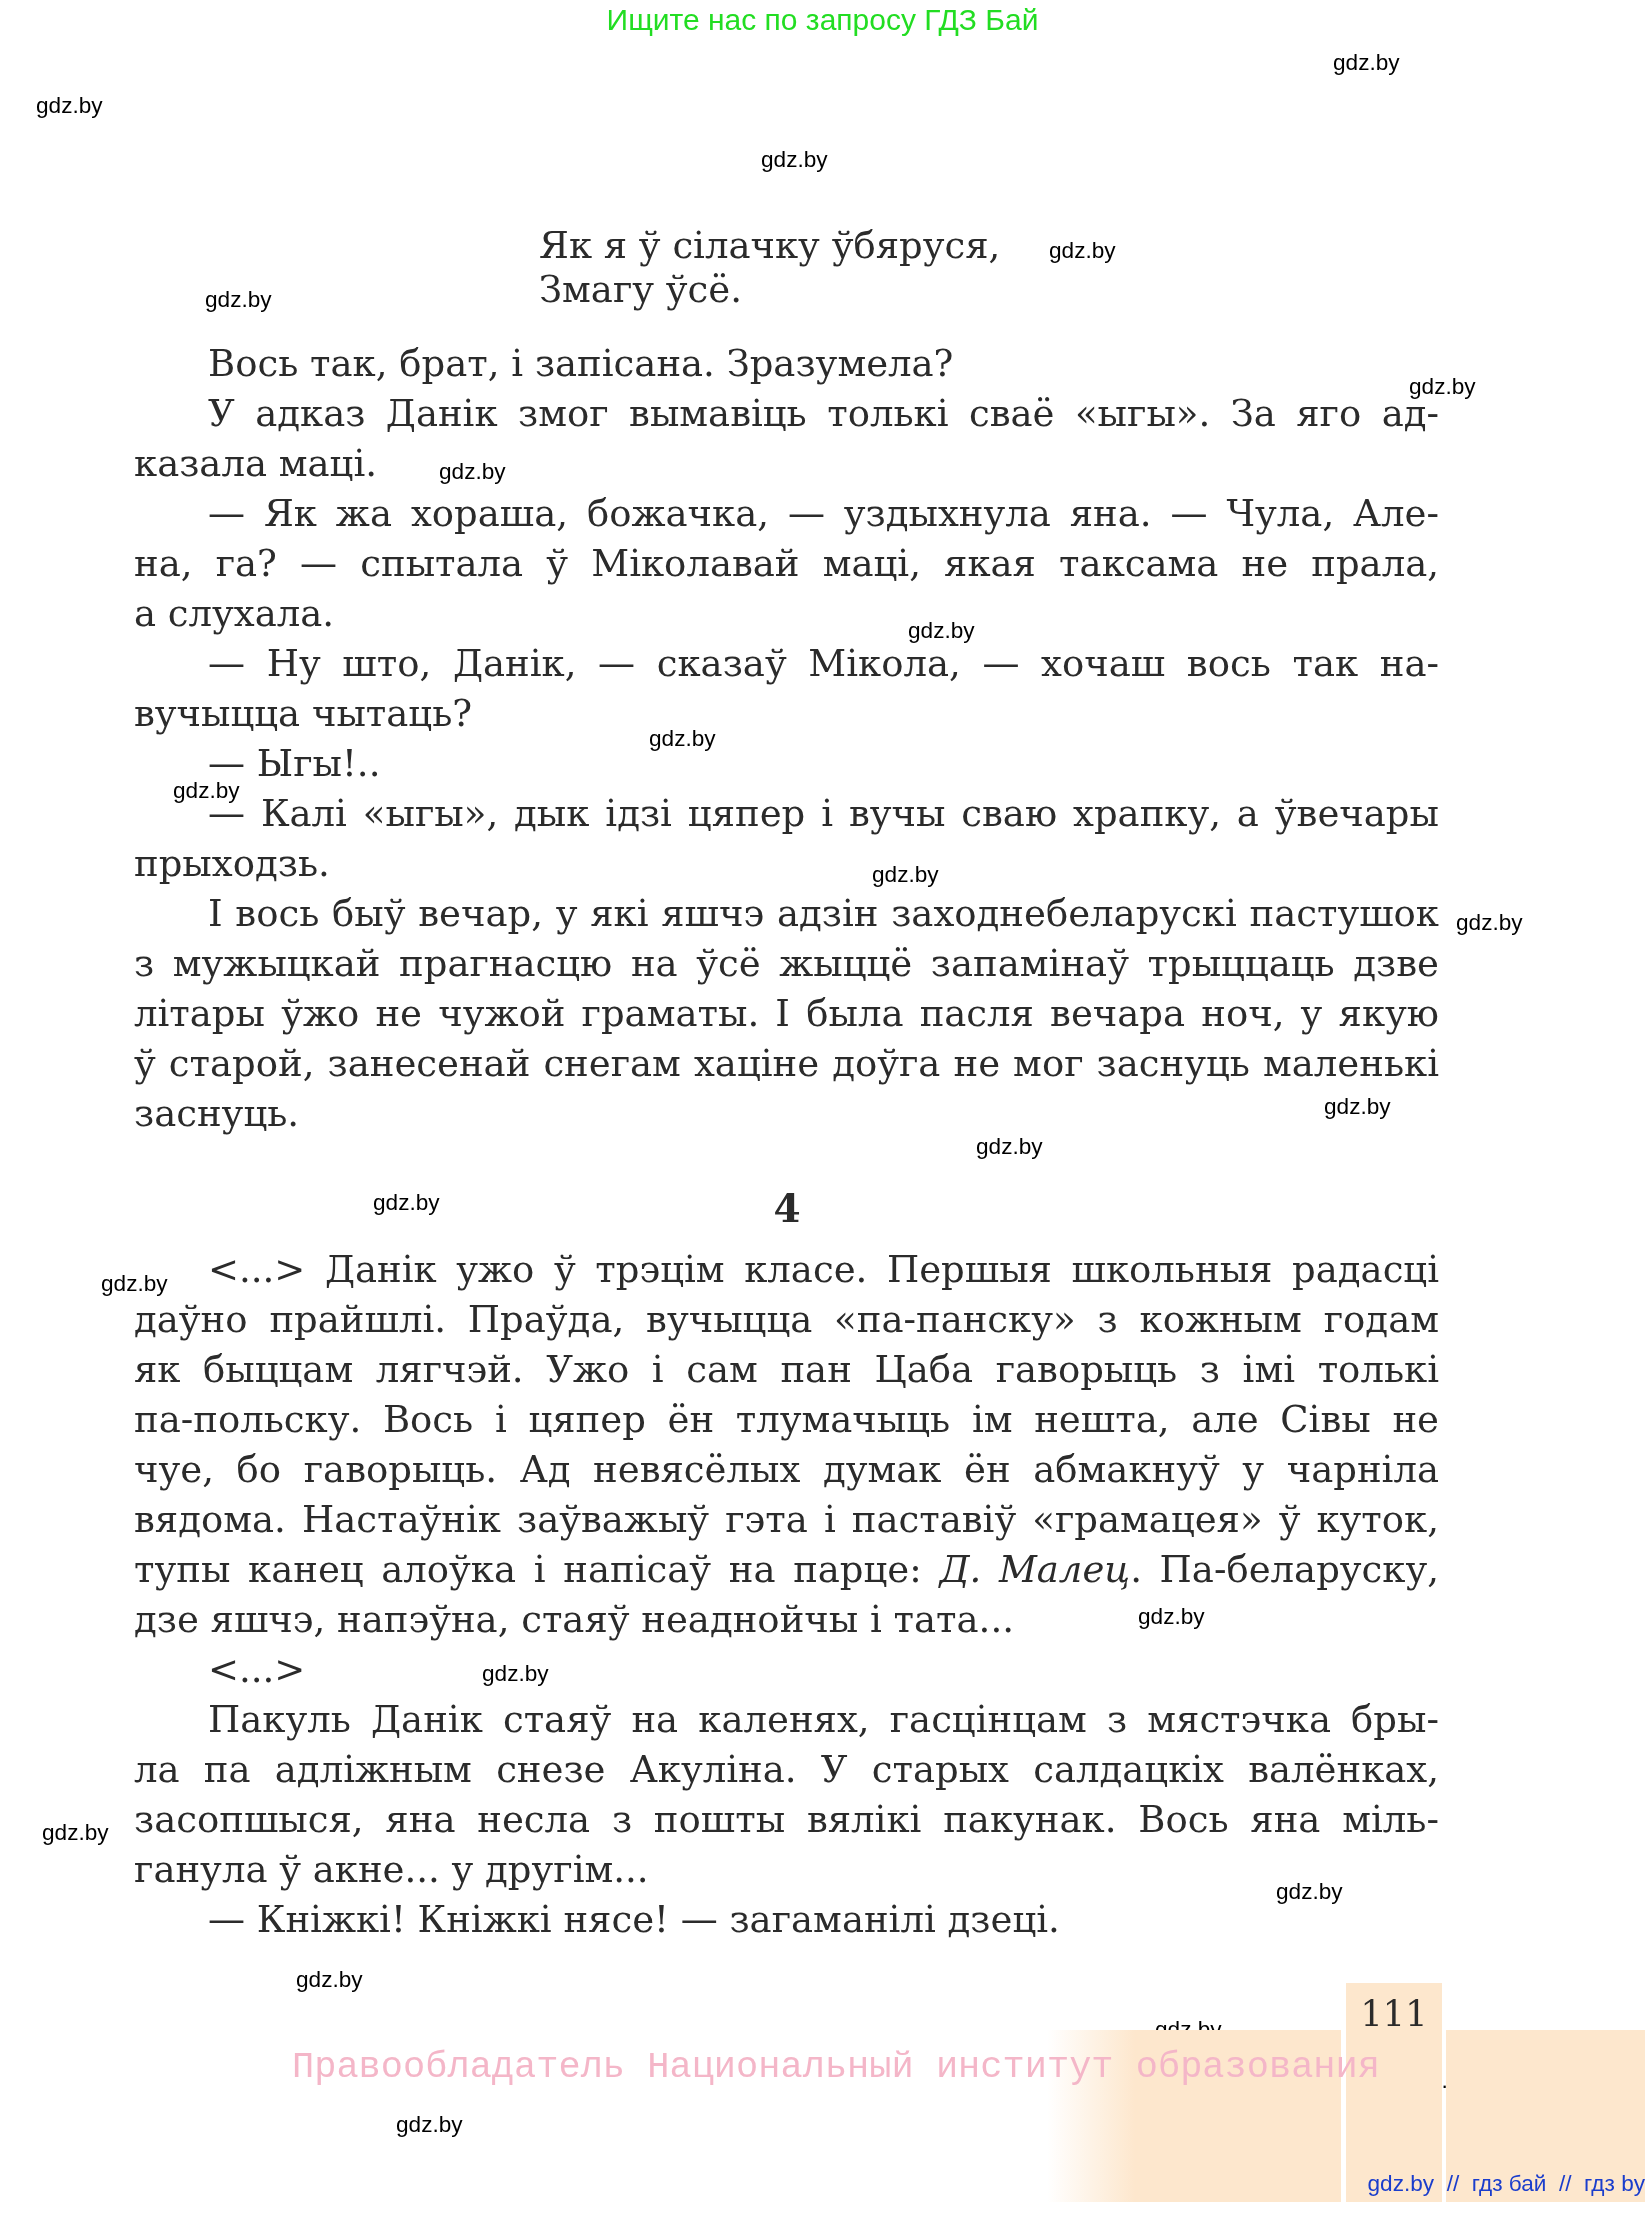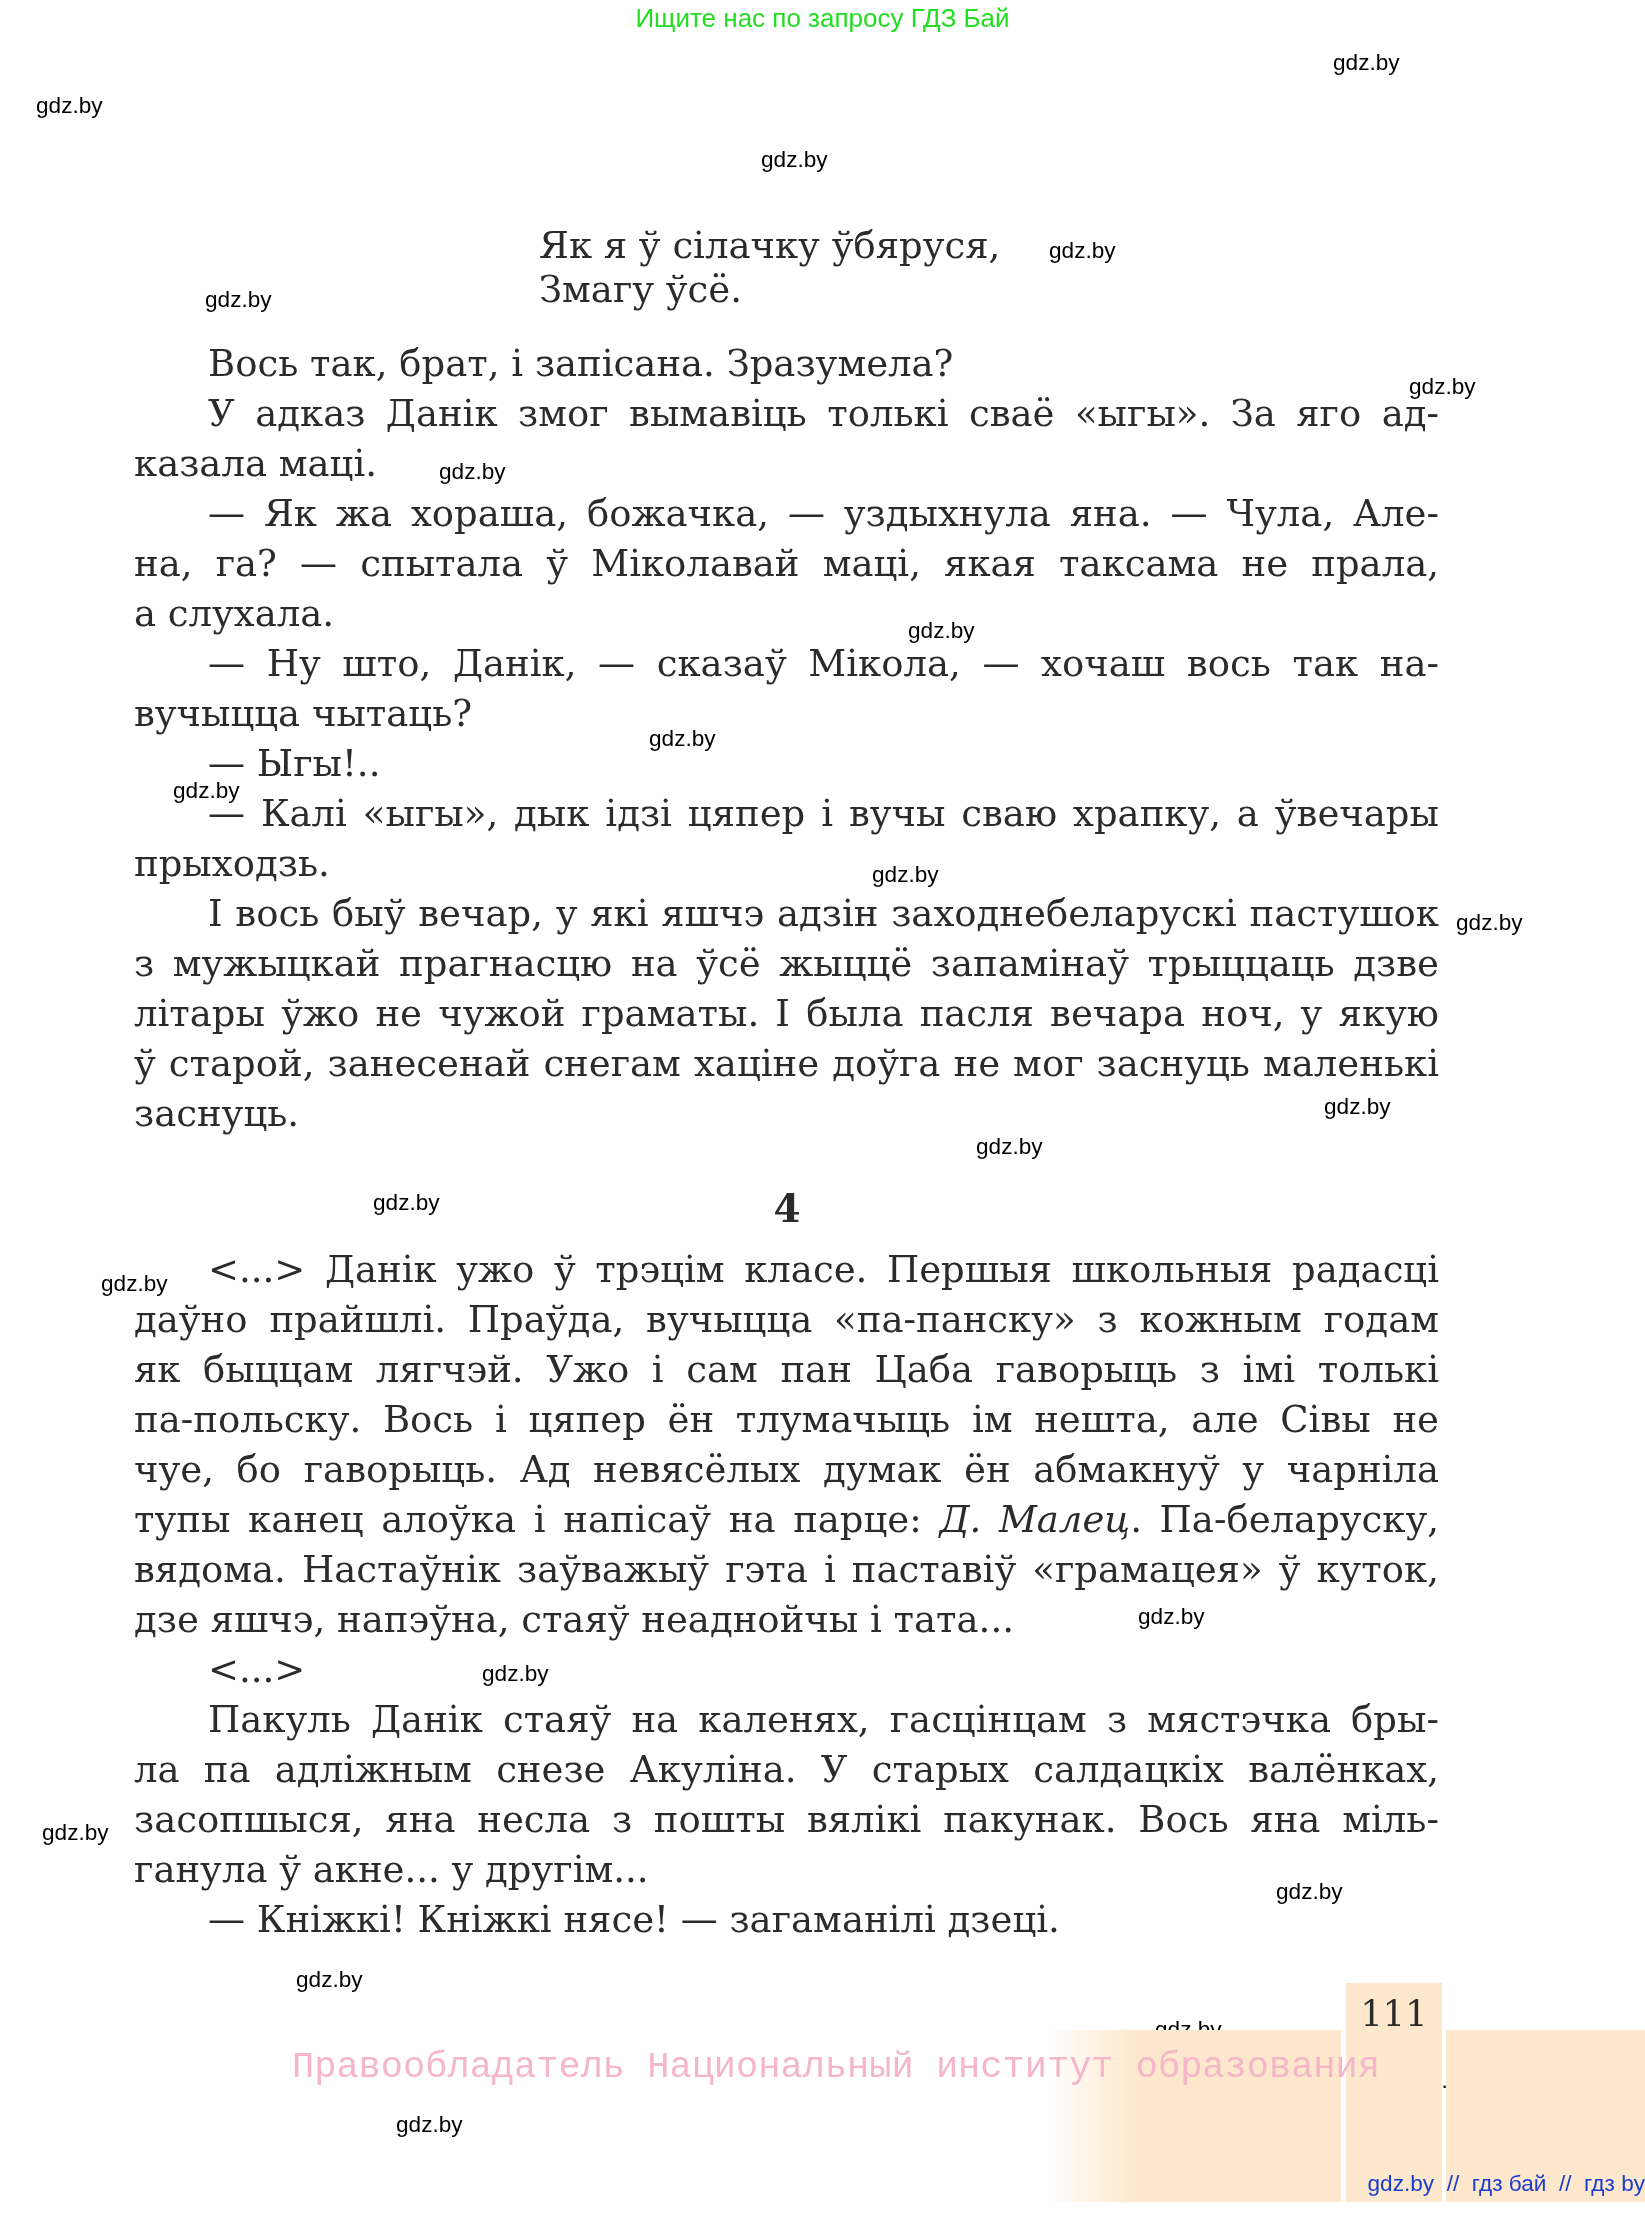--- a/index.html
+++ b/index.html
@@ -1,18 +1,18 @@
 <!DOCTYPE html>
 <html style="font-size:13px"><head>
 <meta charset="utf-8">
 <style>
   html, body { margin:0; padding:0; background:#ffffff; }
   body { width:1645px; height:2216px; position:relative; overflow:hidden; }
   .abs { position:absolute; }
-  .top-banner { top:3.2px; left:0; width:1645px; text-align:center; color:#22dd22; font-family:"Liberation Sans", sans-serif; font-size:26px; }
+  .top-banner { top:3.2px; left:0; width:1645px; text-align:center; color:#22dd22; font-family:"Liberation Sans", sans-serif; font-size:30px; }
   .wm { font-family:"Liberation Sans", sans-serif; font-size:22.6px; color:#000; white-space:nowrap; }
   .serif { font-family:"DejaVu Serif", "Liberation Serif", serif; color:#2b2b2b; }
   .poem { left:539px; top:224px; font-size:37px; line-height:44px; }
   .poem div { white-space:nowrap; }
   .body-text { left:134px; width:1305px; font-size:37px; line-height:50px; }
   .line { white-space:nowrap; display:block; text-align:justify; text-align-last:justify; height:50px; }
   .line.last { text-align-last:left; }
   .line.indent { padding-left:74px; }
   .chapter { left:0; width:1574px; text-align:center; top:1185px; font-size:39px; font-weight:bold; }
   .it { font-style:italic; }
@@ -80,22 +80,22 @@
   </div>
 
 <div class="abs serif chapter">4</div>
 
 <div class="abs serif body-text" style="top:1245px;" id="section2">
     <span class="line indent">&lt;...&gt; Данік ужо ў трэцім класе. Першыя школьныя радасці</span>
     <span class="line">даўно прайшлі. Праўда, вучыцца «па-панску» з кожным годам</span>
     <span class="line">як быццам лягчэй. Ужо і сам пан Цаба гаворыць з імі толькі</span>
     <span class="line">па-польску. Вось і цяпер ён тлумачыць ім нешта, але Сівы не</span>
     <span class="line">чуе, бо гаворыць. Ад невясёлых думак ён абмакнуў у чарніла</span>
+    <span class="line">вядома. Настаўнік заўважыў гэта і паставіў «грамацея» ў куток,</span>
     <span class="line"><span>тупы канец алоўка і напісаў на парце: </span><span class="it">Д. Малец</span><span>. Па-беларуску,</span></span>
-    <span class="line">вядома. Настаўнік заўважыў гэта і паставіў «грамацея» ў куток,</span>
     <span class="line last">дзе яшчэ, напэўна, стаяў неаднойчы і тата...</span>
     <span class="line indent last">&lt;...&gt;</span>
     <span class="line indent">Пакуль Данік стаяў на каленях, гасцінцам з мястэчка бры-</span>
     <span class="line">ла па адліжным снезе Акуліна. У старых салдацкіх валёнках,</span>
     <span class="line">засопшыся, яна несла з пошты вялікі пакунак. Вось яна міль-</span>
     <span class="line last">ганула ў акне... у другім...</span>
     <span class="line indent last">— Кніжкі! Кніжкі нясе! — загаманілі дзеці.</span>
   </div>
 
 <div class="abs footer-block-left"></div>

